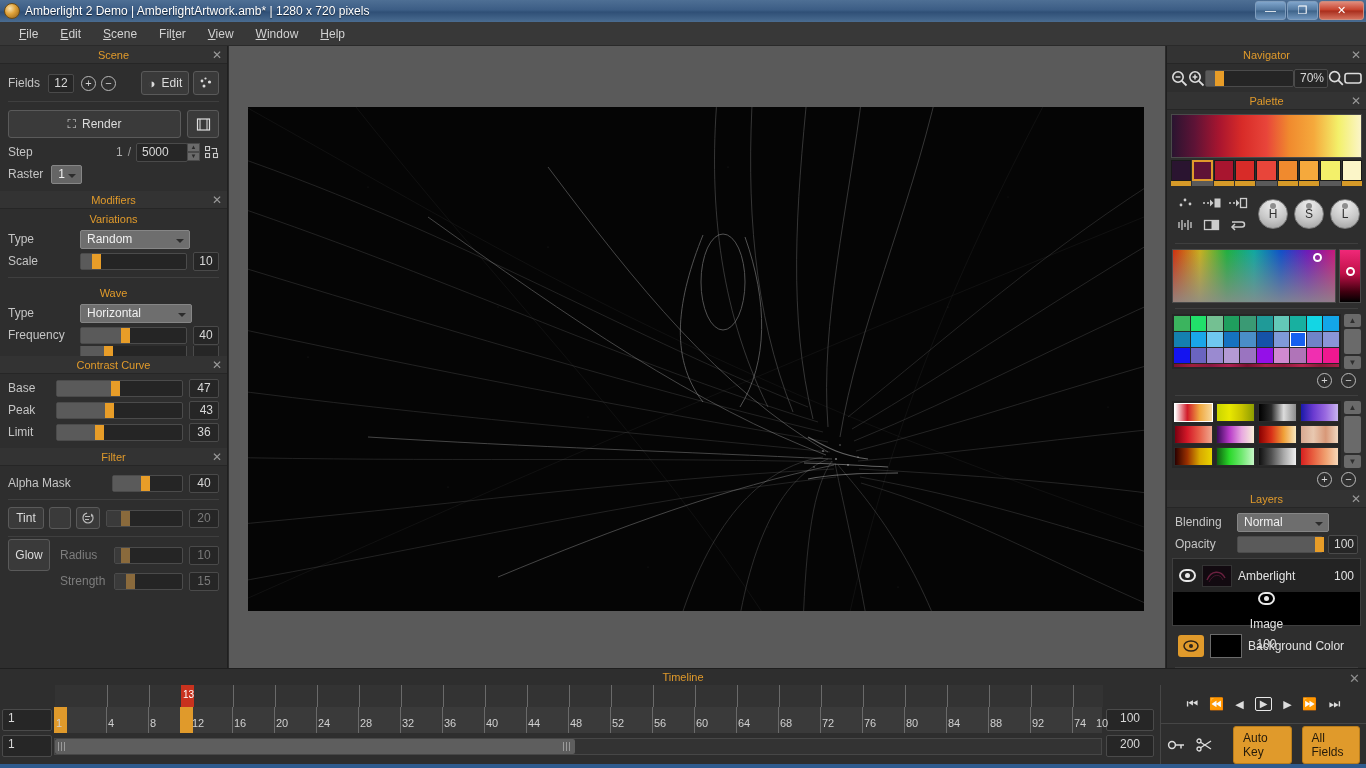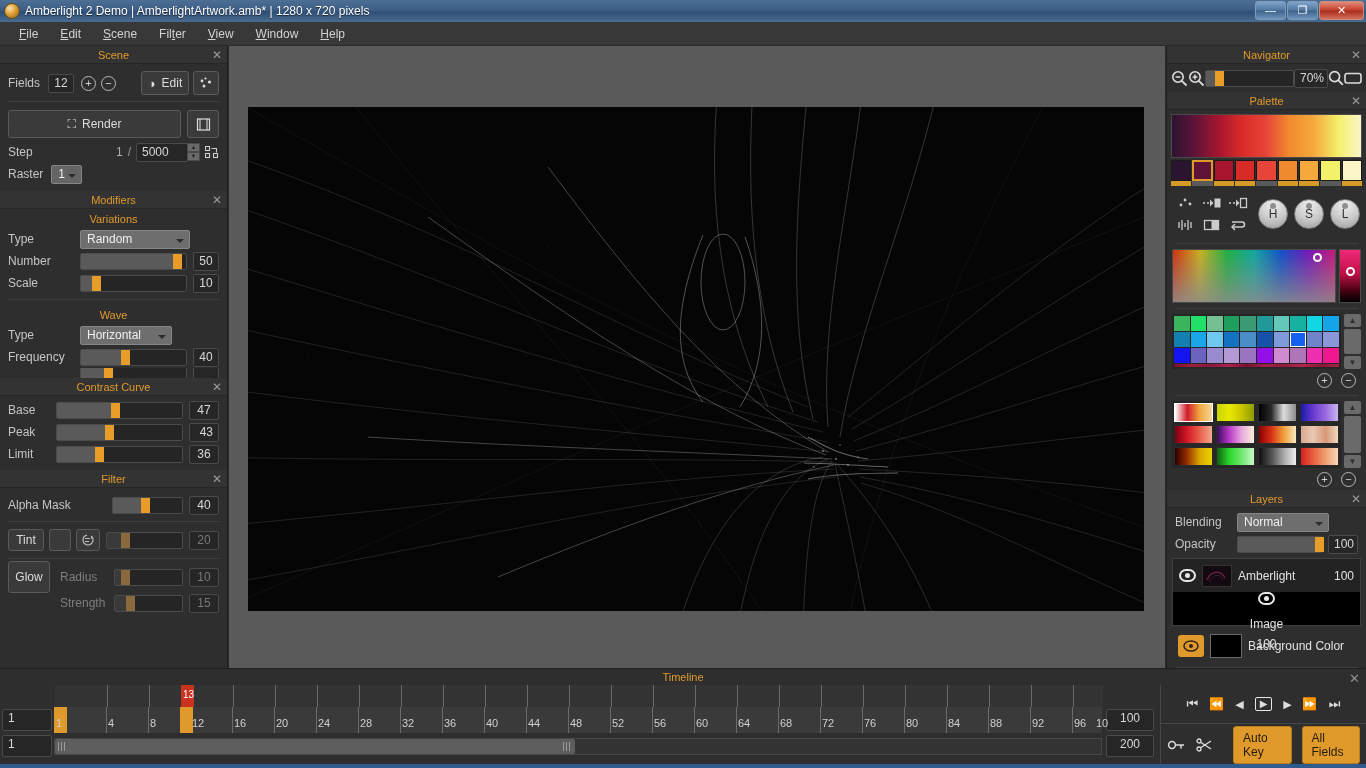--- a/index.html
+++ b/index.html
@@ -297,42 +297,34 @@
       <span class="panel-close">✕</span>
     </div>
 
     <div class="sub-title">Variations</div>
 
     <div class="row">
       <span class="row-label" style="width:72px;">Type</span>
       <span class="combo" style="width:110px;">Random</span>
     </div>
     <div class="row">
-      <span class="row-label" style="width:72px;">Number</span>
-      <div class="slider" style="max-width:110px;">
-        <div class="fill" style="width:88%"></div>
-        <div class="knob" style="left:88%"></div>
-      </div>
-      <span class="numbox" style="margin-left:6px;">50</span>
-    </div>
-    <div class="row">
       <span class="row-label" style="width:72px;">Scale</span>
       <div class="slider" style="max-width:110px;">
         <div class="fill" style="width:10%"></div>
         <div class="knob" style="left:10%"></div>
       </div>
       <span class="numbox" style="margin-left:6px;">10</span>
     </div>
 
     <div class="sep"></div>
     <div class="sub-title">Wave</div>
 
     <div class="row">
       <span class="row-label" style="width:72px;">Type</span>
-      <span class="combo" style="width:92px;">Horizontal</span>
+      <span class="combo" style="width:112px;">Horizontal</span>
     </div>
     <div class="row">
       <span class="row-label" style="width:72px;">Frequency</span>
       <div class="slider" style="max-width:110px;">
         <div class="fill" style="width:38%"></div>
         <div class="knob" style="left:38%"></div>
       </div>
       <span class="numbox" style="margin-left:6px;">40</span>
     </div>
     <div class="row" style="height:10px;overflow:hidden;">
@@ -898,21 +890,21 @@
             <span class="tl-num" style="left:598px;">56</span>
           <span class="tl-num" style="left:640px;">60</span>
             <span class="tl-num" style="left:682px;">64</span>
           <span class="tl-num" style="left:724px;">68</span>
             <span class="tl-num" style="left:766px;">72</span>
           <span class="tl-num" style="left:808px;">76</span>
             <span class="tl-num" style="left:850px;">80</span>
           <span class="tl-num" style="left:892px;">84</span>
             <span class="tl-num" style="left:934px;">88</span>
           <span class="tl-num" style="left:976px;">92</span>
-            <span class="tl-num" style="left:1018px;">96</span>
+            <span class="tl-num" style="left:1018px;">74</span>
           <span class="tl-num" style="left:1040px;">10</span>
         </div>
         <span class="numbox" style="width:48px;height:22px;margin-left:4px;">100</span>
       </div>
 
       <div style="position:relative;display:flex;align-items:center;margin-top:2px;">
         <span class="numbox" style="width:50px;height:22px;text-align:left;margin:0 2px;">1</span>
         <div class="scroll-track" style="width:1048px;">
           <div class="scroll-thumb" style="left:0;width:520px;"></div>
           <div class="grip" style="left:3px;"></div>

